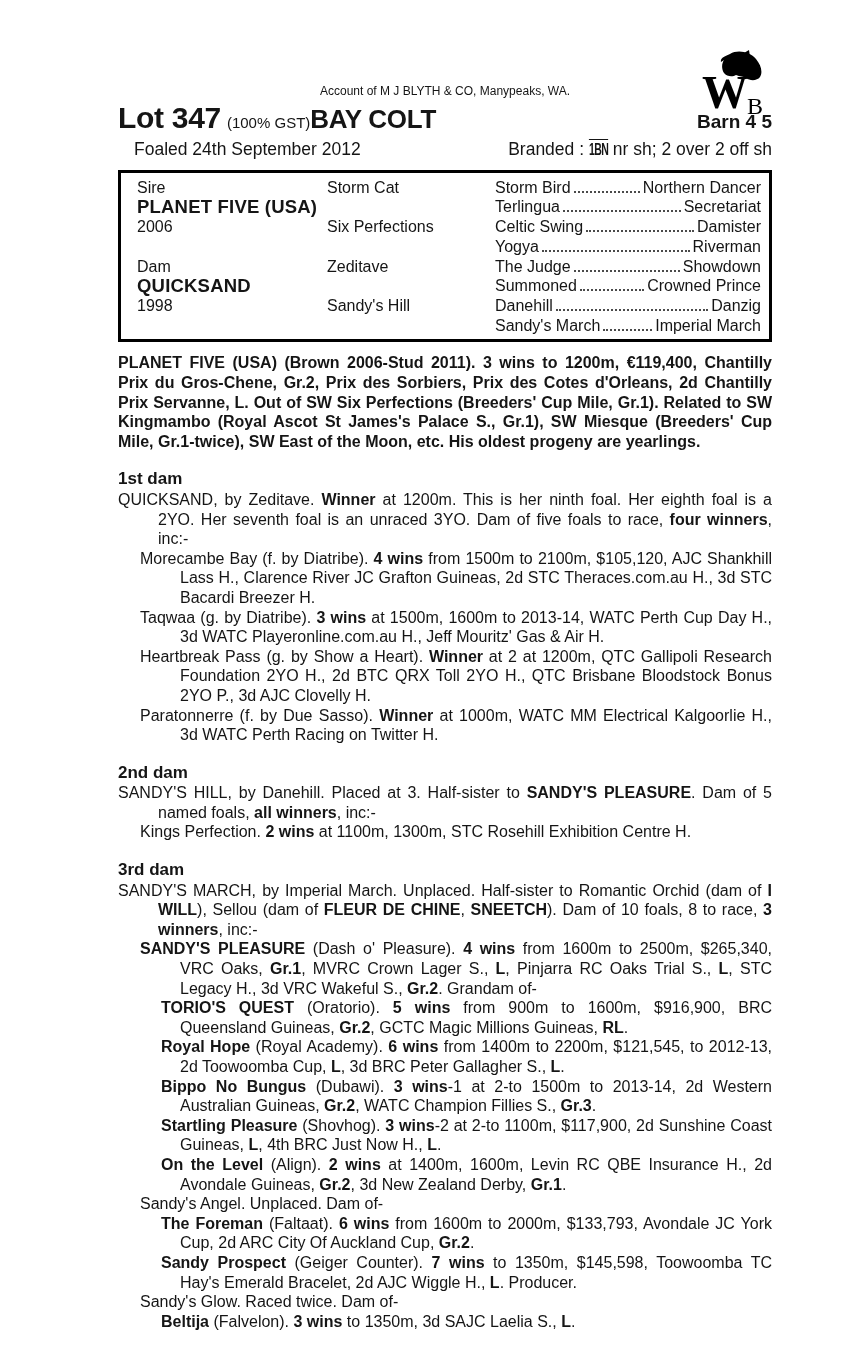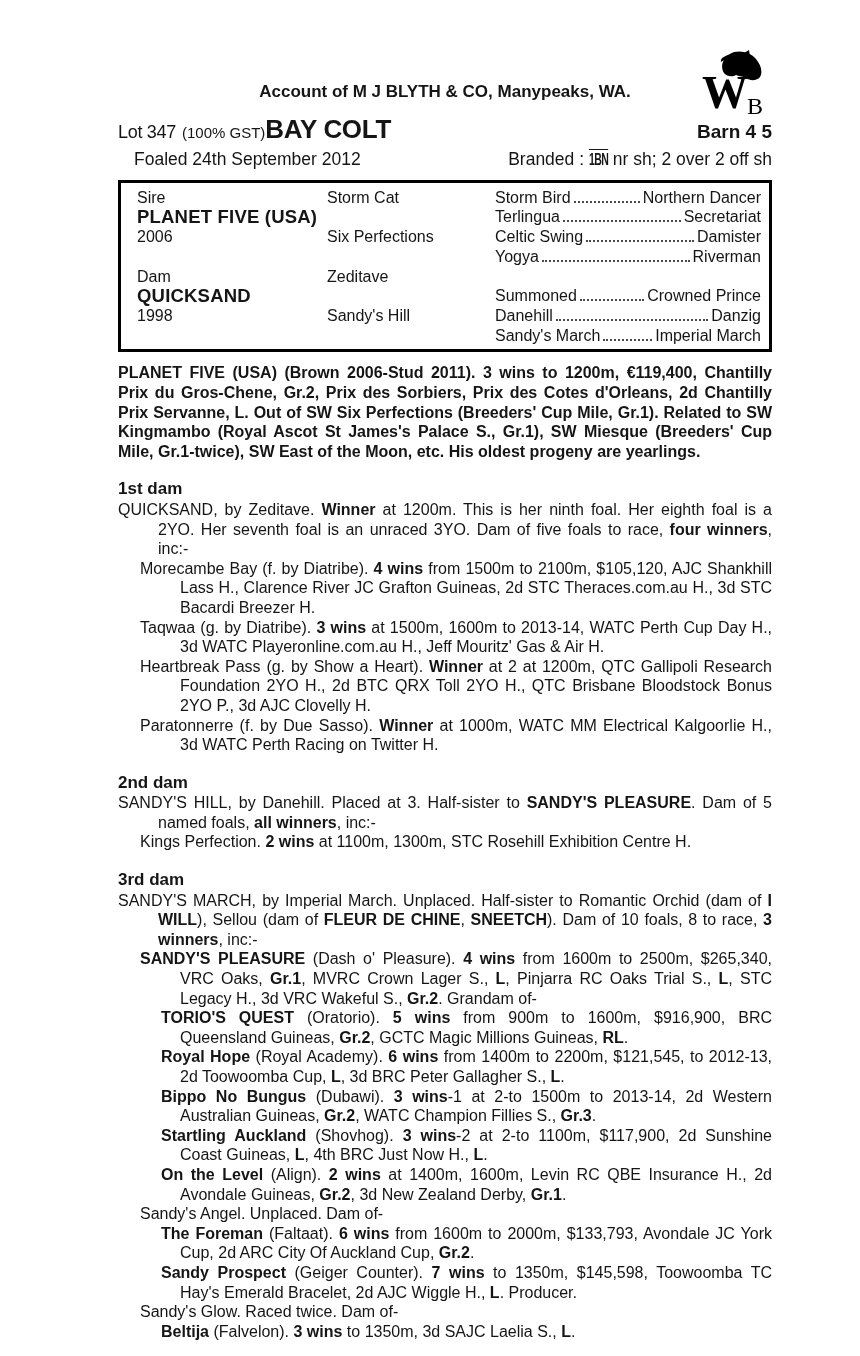--- a/index.html
+++ b/index.html
@@ -7,30 +7,30 @@
     position:relative;
     width:860px;height:1356px;
     background:#fff;color:#151515;
     font-family:"Liberation Sans","DejaVu Sans",sans-serif;
     font-size:16px;line-height:19.6px;
     overflow:hidden;
     box-sizing:border-box;
     padding:82px 88px 0 118px;
   }
   .account{
-    text-align:center;font-weight:bold;font-size:17px;
-    margin:0 0 18px 0;
+    text-align:center;font-weight:normal;font-size:12px;
+    margin:0 0 6px 0;
   }
   .logo{
     position:absolute;top:50px;right:84px;width:76px;height:70px;
   }
   .lotline{
     display:flex;align-items:baseline;margin:0 0 8px 0;
   }
-  .lot-label{font-weight:normal;font-size:18px;letter-spacing:-.3px;}
+  .lot-label{font-weight:bold;font-size:30px;letter-spacing:-.3px;}
   .gst{font-size:15px;margin-left:6px;}
   .sex-title{flex:1;text-align:left;font-weight:bold;font-size:26px;letter-spacing:-.3px;}
   .barn{font-weight:bold;font-size:19px;white-space:nowrap;}
   .foaledline{
     display:flex;justify-content:space-between;align-items:baseline;
     font-size:17.5px;margin:0 0 10px 16px;
   }
   .brandmark{
     display:inline-block;font-weight:bold;font-size:17px;
     transform:scaleX(.62);transform-origin:center;
@@ -126,20 +126,25 @@
       <span class="pc2"></span>
       <span class="pc3">
           <span class="gs-a">Yogya</span>
           <span class="leader"></span>
           <span class="gs-b">Riverman</span>
         </span>
     </div>
     <div class="prow">
       <span class="pc1">Dam</span>
       <span class="pc2">Zeditave</span>
+      <span class="pc3">
+          <span class="gs-a">The Judge</span>
+          <span class="leader"></span>
+          <span class="gs-b">Showdown</span>
+        </span>
     </div>
     <div class="prow">
       <span class="pc1 bigname">QUICKSAND</span>
       <span class="pc2"></span>
       <span class="pc3">
           <span class="gs-a">Summoned</span>
           <span class="leader"></span>
           <span class="gs-b">Crowned Prince</span>
         </span>
     </div>
@@ -180,21 +185,21 @@
     <p class="entry ind1"><span>Kings Perfection. </span><b>2 wins</b><span> at 1100m, 1300m, STC Rosehill Exhibition Centre H.</span></p>
   </div>
 
   <div>
     <div class="dam-heading">3rd dam</div>
     <p class="entry ind0"><span>SANDY'S MARCH, by Imperial March. Unplaced. Half-sister to Romantic Orchid (dam of </span><b>I WILL</b><span>), Sellou (dam of </span><b>FLEUR DE CHINE</b><span>, </span><b>SNEETCH</b><span>). Dam of 10 foals, 8 to race, </span><b>3 winners</b><span>, inc:-</span></p>
     <p class="entry ind1"><b>SANDY'S PLEASURE</b><span> (Dash o' Pleasure). </span><b>4 wins</b><span> from 1600m to 2500m, $265,340, VRC Oaks, </span><b>Gr.1</b><span>, MVRC Crown Lager S., </span><b>L</b><span>, Pinjarra RC Oaks Trial S., </span><b>L</b><span>, STC Legacy H., 3d VRC Wakeful S., </span><b>Gr.2</b><span>. Grandam of-</span></p>
     <p class="entry ind2"><b>TORIO'S QUEST</b><span> (Oratorio). </span><b>5 wins</b><span> from 900m to 1600m, $916,900, BRC Queensland Guineas, </span><b>Gr.2</b><span>, GCTC Magic Millions Guineas, </span><b>RL</b><span>.</span></p>
     <p class="entry ind2"><b>Royal Hope</b><span> (Royal Academy). </span><b>6 wins</b><span> from 1400m to 2200m, $121,545, to 2012-13, 2d Toowoomba Cup, </span><b>L</b><span>, 3d BRC Peter Gallagher S., </span><b>L</b><span>.</span></p>
     <p class="entry ind2"><b>Bippo No Bungus</b><span> (Dubawi). </span><b>3 wins</b><span>-1 at 2-to 1500m to 2013-14, 2d Western Australian Guineas, </span><b>Gr.2</b><span>, WATC Champion Fillies S., </span><b>Gr.3</b><span>.</span></p>
-    <p class="entry ind2"><b>Startling Auckland</b><span> (Shovhog). </span><b>3 wins</b><span>-2 at 2-to 1100m, $117,900, 2d Sunshine Coast Guineas, </span><b>L</b><span>, 4th BRC Just Now H., </span><b>L</b><span>.</span></p>
+    <p class="entry ind2"><b>Startling Pleasure</b><span> (Shovhog). </span><b>3 wins</b><span>-2 at 2-to 1100m, $117,900, 2d Sunshine Coast Guineas, </span><b>L</b><span>, 4th BRC Just Now H., </span><b>L</b><span>.</span></p>
     <p class="entry ind2"><b>On the Level</b><span> (Align). </span><b>2 wins</b><span> at 1400m, 1600m, Levin RC QBE Insurance H., 2d Avondale Guineas, </span><b>Gr.2</b><span>, 3d New Zealand Derby, </span><b>Gr.1</b><span>.</span></p>
     <p class="entry ind1"><span>Sandy's Angel. Unplaced. Dam of-</span></p>
     <p class="entry ind2"><b>The Foreman</b><span> (Faltaat). </span><b>6 wins</b><span> from 1600m to 2000m, $133,793, Avondale JC York Cup, 2d ARC City Of Auckland Cup, </span><b>Gr.2</b><span>.</span></p>
     <p class="entry ind2"><b>Sandy Prospect</b><span> (Geiger Counter). </span><b>7 wins</b><span> to 1350m, $145,598, Toowoomba TC Hay's Emerald Bracelet, 2d AJC Wiggle H., </span><b>L</b><span>. Producer.</span></p>
     <p class="entry ind1"><span>Sandy's Glow. Raced twice. Dam of-</span></p>
     <p class="entry ind2"><b>Beltija</b><span> (Falvelon). </span><b>3 wins</b><span> to 1350m, 3d SAJC Laelia S., </span><b>L</b><span>.</span></p>
   </div>
 
 </div>
 

